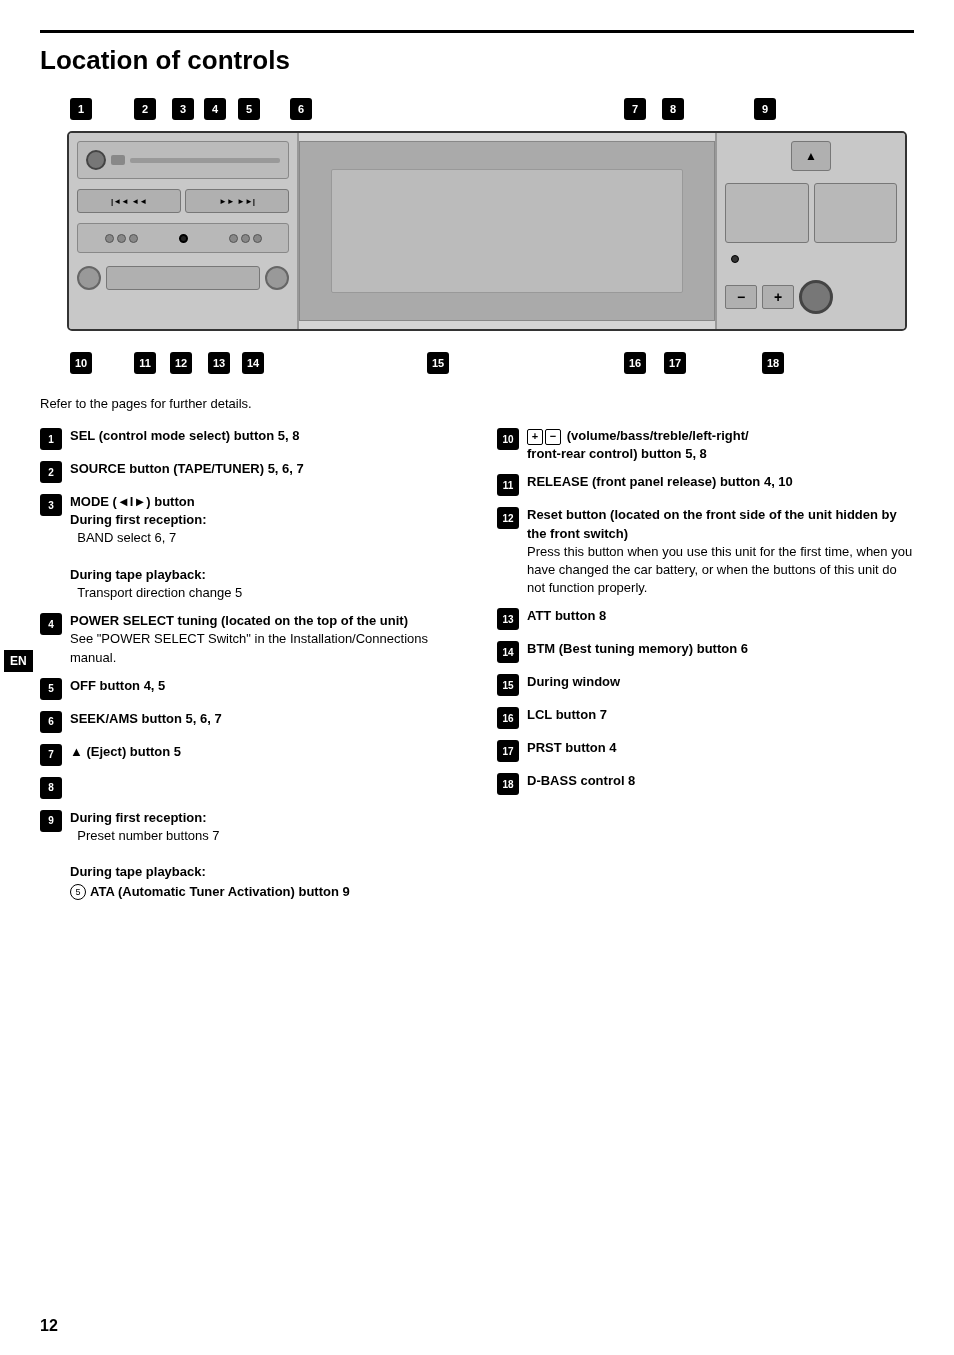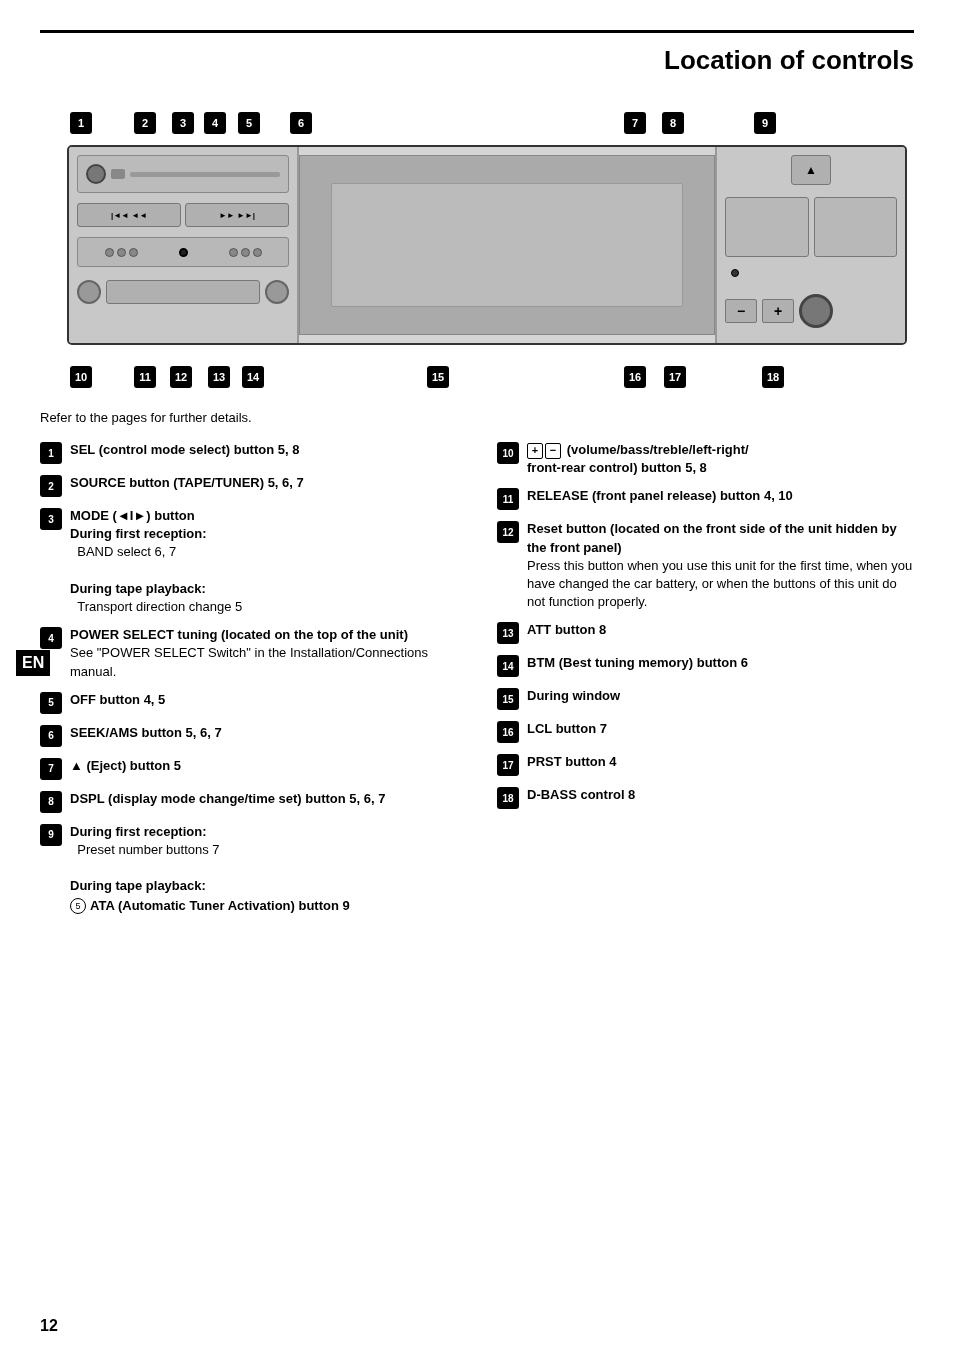--- a/index.html
+++ b/index.html
@@ -16,22 +16,21 @@
 
     
     .top-border {
       border-top: 3px solid #000;
       margin-bottom: 12px;
     }
 
     .page-title {
       font-size: 26px;
       font-weight: bold;
-      margin-bottom: 34px;
-      text-align: right;
+      margin-bottom: 20px;
     }
 
     
     .diagram-container {
       position: relative;
       width: 870px;
       height: 280px;
       margin: 0 auto 20px auto;
     }
 
@@ -92,26 +91,26 @@
       line-height: 1.4;
     }
 
     .desc-text strong {
       font-weight: bold;
     }
 
     
     .en-badge {
       position: fixed;
-      left: 16px;
+      left: 4px;
       top: 650px;
       background: #000;
       color: #fff;
       font-weight: bold;
-      font-size: 16px;
+      font-size: 12px;
       padding: 4px 6px;
       writing-mode: horizontal-tb;
     }
 
     
     .page-number {
       position: absolute;
       bottom: 20px;
       left: 40px;
       font-size: 16px;
@@ -295,23 +294,20 @@
 
     <div class="desc-item">
       <div class="desc-num">7</div>
       <div class="desc-text">
         <strong>▲ (Eject) button 5</strong>
       </div>
     </div>
 
     <div class="desc-item">
       <div class="desc-num">8</div>
-      <div class="desc-text">
-        <strong>DSPL (display mode change/time set) button 5, 6, 7</strong>
-      </div>
     </div>
 
     <div class="desc-item">
       <div class="desc-num">9</div>
       <div class="desc-text">
         <strong>During first reception:</strong><br>
         &nbsp;&nbsp;Preset number buttons 7<br><br>
         <strong>During tape playback:</strong><br>
         <div style="display:flex;gap:4px;margin-top:2px;align-items:flex-start;">
           <span style="display:inline-flex;width:16px;height:16px;border:1.5px solid #000;border-radius:50%;align-items:center;justify-content:center;font-size:9px;flex-shrink:0;margin-top:1px;">5</span>
@@ -338,21 +334,21 @@
     <div class="desc-item">
       <div class="desc-num">11</div>
       <div class="desc-text">
         <strong>RELEASE (front panel release) button 4, 10</strong>
       </div>
     </div>
 
     <div class="desc-item">
       <div class="desc-num">12</div>
       <div class="desc-text">
-        <strong>Reset button (located on the front side of the unit hidden by the front panel)</strong><br>
+        <strong>Reset button (located on the front side of the unit hidden by the front switch)</strong><br>
         Press this button when you use this unit for the first time, when you have changed the car battery, or when the buttons of this unit do not function properly.
       </div>
     </div>
 
     <div class="desc-item">
       <div class="desc-num">13</div>
       <div class="desc-text">
         <strong>ATT button 8</strong>
       </div>
     </div>

